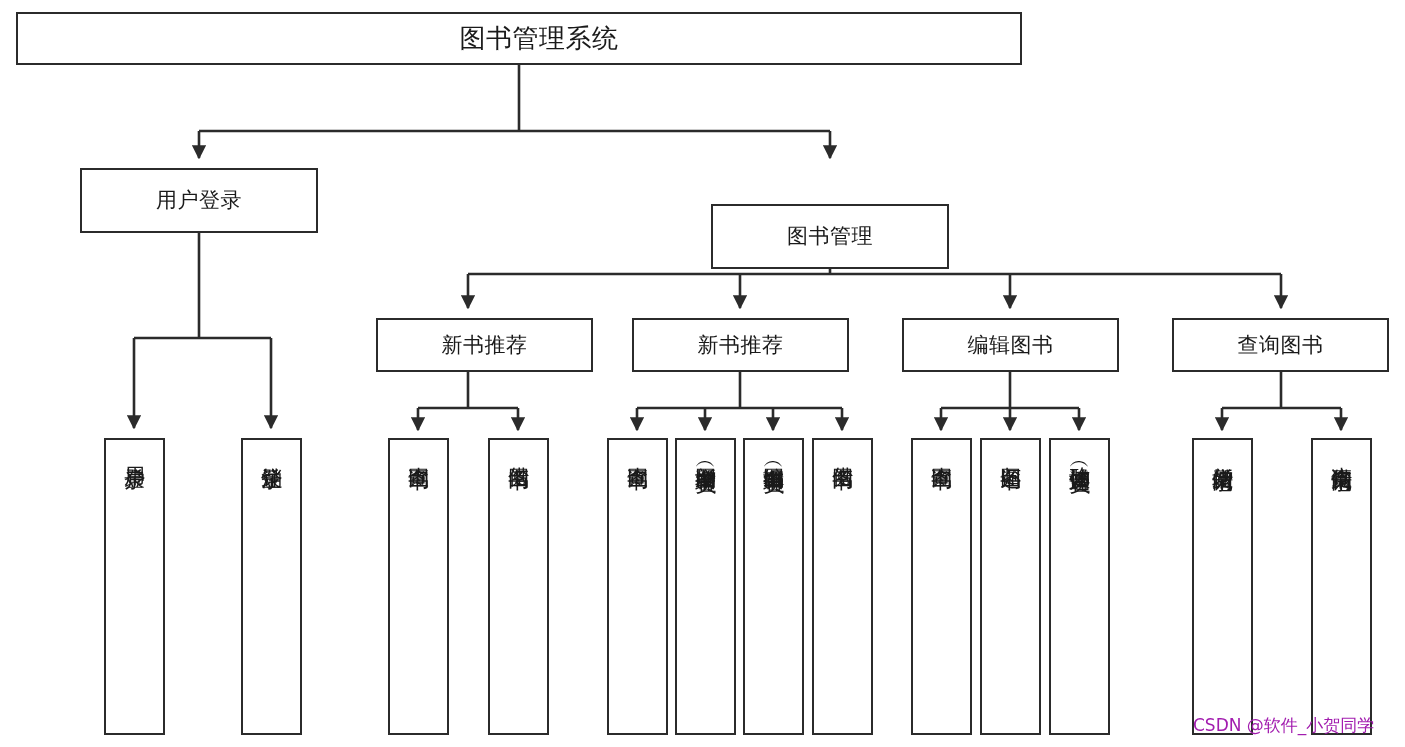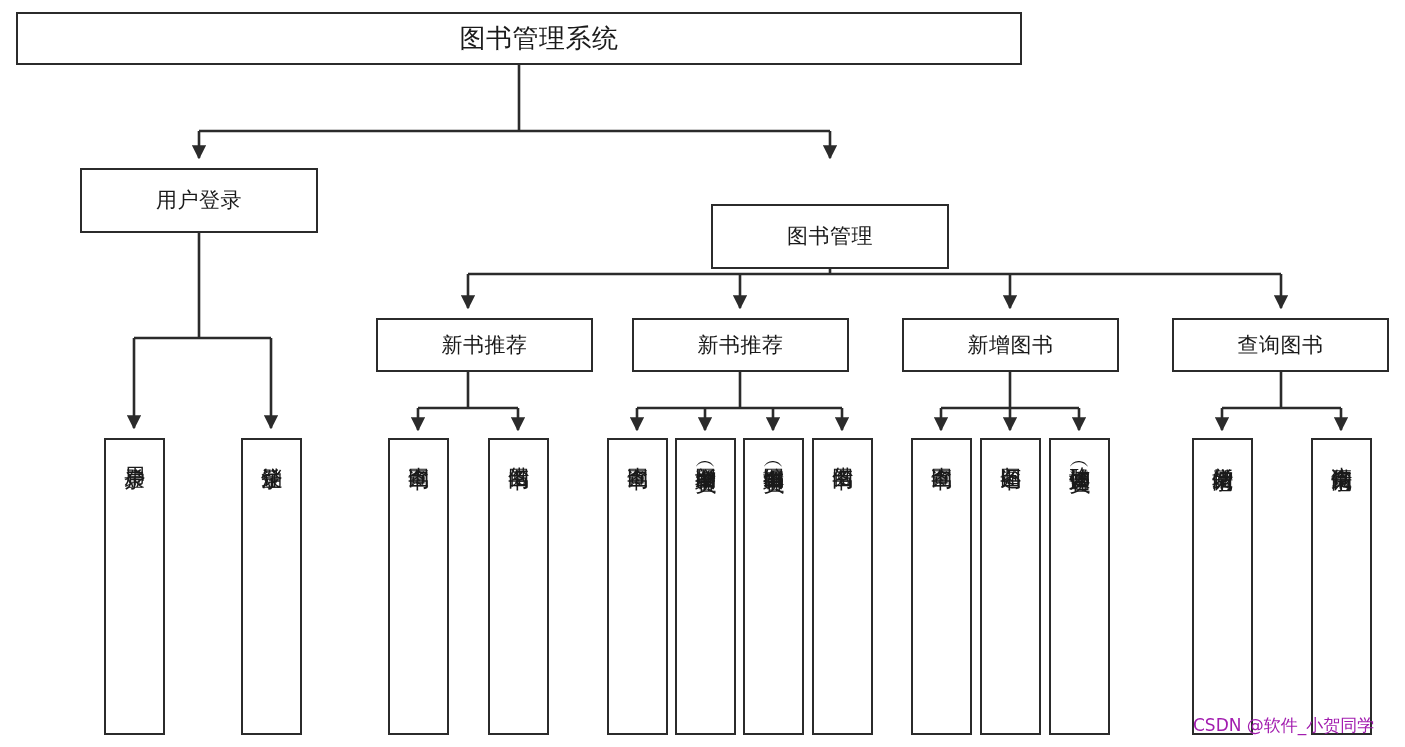--- a/index.html
+++ b/index.html
@@ -138,21 +138,21 @@
     <span class="label">图书管理</span>
   </div>
 
   <div class="node node-horizontal" style="left:376px; top:318px; width:217px; height:54px;">
     <span class="label">新书推荐</span>
   </div>
   <div class="node node-horizontal" style="left:632px; top:318px; width:217px; height:54px;">
     <span class="label">新书推荐</span>
   </div>
   <div class="node node-horizontal" style="left:902px; top:318px; width:217px; height:54px;">
-    <span class="label">新增图书</span>
+    <span class="label">编辑图书</span>
   </div>
   <div class="node node-horizontal" style="left:1172px; top:318px; width:217px; height:54px;">
     <span class="label">查询图书</span>
   </div>
 
   <div class="node node-vertical" style="left:104px; top:438px; width:61px; height:297px;">
     <span class="label">用户登录</span>
   </div>
   <div class="node node-vertical" style="left:241px; top:438px; width:61px; height:297px;">
     <span class="label">注销登录</span>

